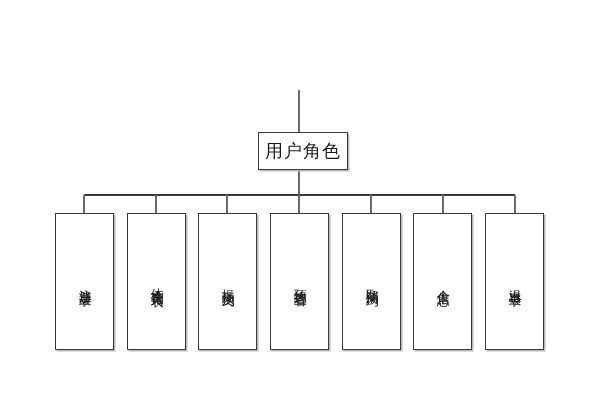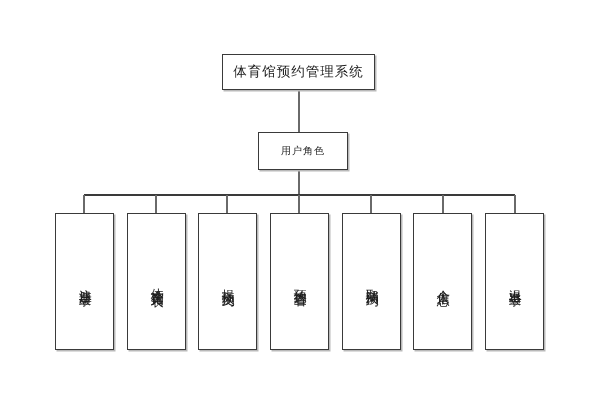--- a/index.html
+++ b/index.html
@@ -56,21 +56,21 @@
     font-size: 13.5px;
     letter-spacing: 1px;
   }
   .node-role {
     left: 258px;
     top: 132px;
     width: 90px;
     height: 38px;
   }
   .node-role .node-label {
-    font-size: 10px;
+    font-size: 18px;
     letter-spacing: 1px;
   }
   .node-leaf {
     top: 213px;
     width: 59px;
     height: 137px;
   }
   .node-leaf .node-label {
     writing-mode: vertical-rl;
     text-orientation: upright;
@@ -107,23 +107,20 @@
       <line x1="84" y1="195" x2="84" y2="213"></line>
       <line x1="156" y1="195" x2="156" y2="213"></line>
       <line x1="227" y1="195" x2="227" y2="213"></line>
       <line x1="299" y1="195" x2="299" y2="213"></line>
       <line x1="371" y1="195" x2="371" y2="213"></line>
       <line x1="443" y1="195" x2="443" y2="213"></line>
       <line x1="515" y1="195" x2="515" y2="213"></line>
     </g>
   </svg>
 
-  <div class="node node-root">
-    <span class="node-label">体育馆预约管理系统</span>
-  </div>
 
   <div class="node node-role">
     <span class="node-label">用户角色</span>
   </div>
 
   <div class="node node-leaf leaf-0">
     <span class="node-label">注册登录</span>
   </div>
 
   <div class="node node-leaf leaf-1">

